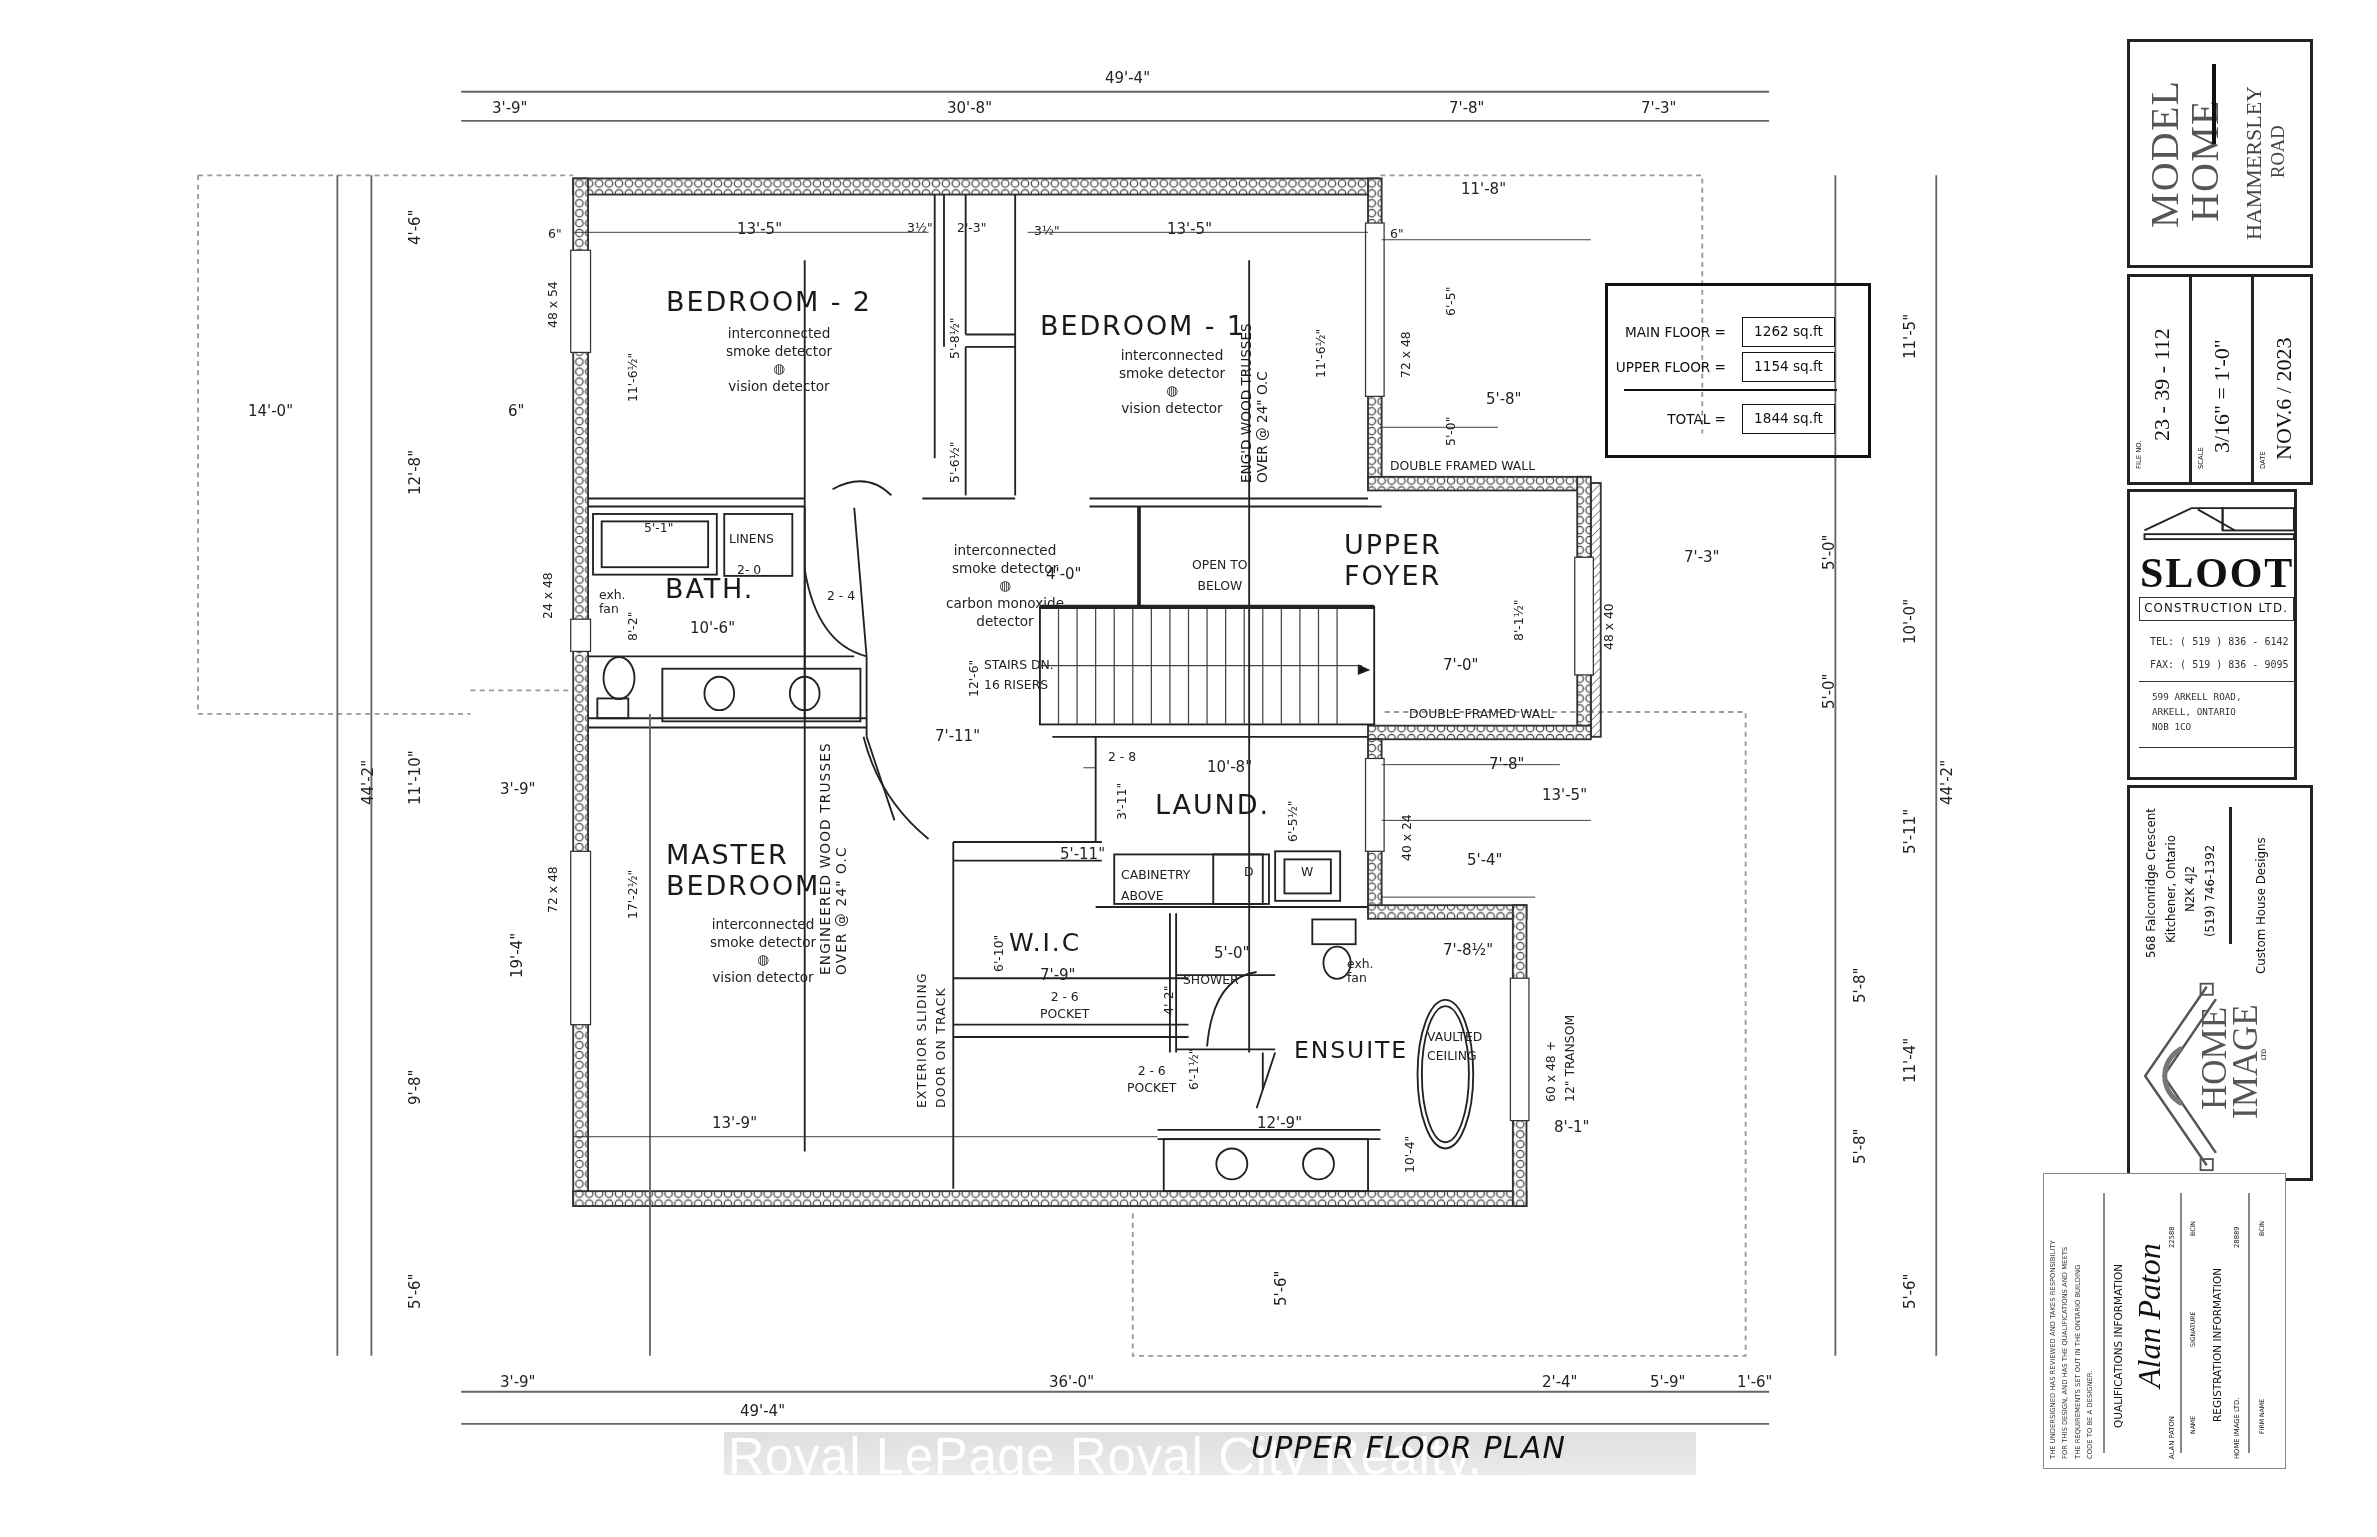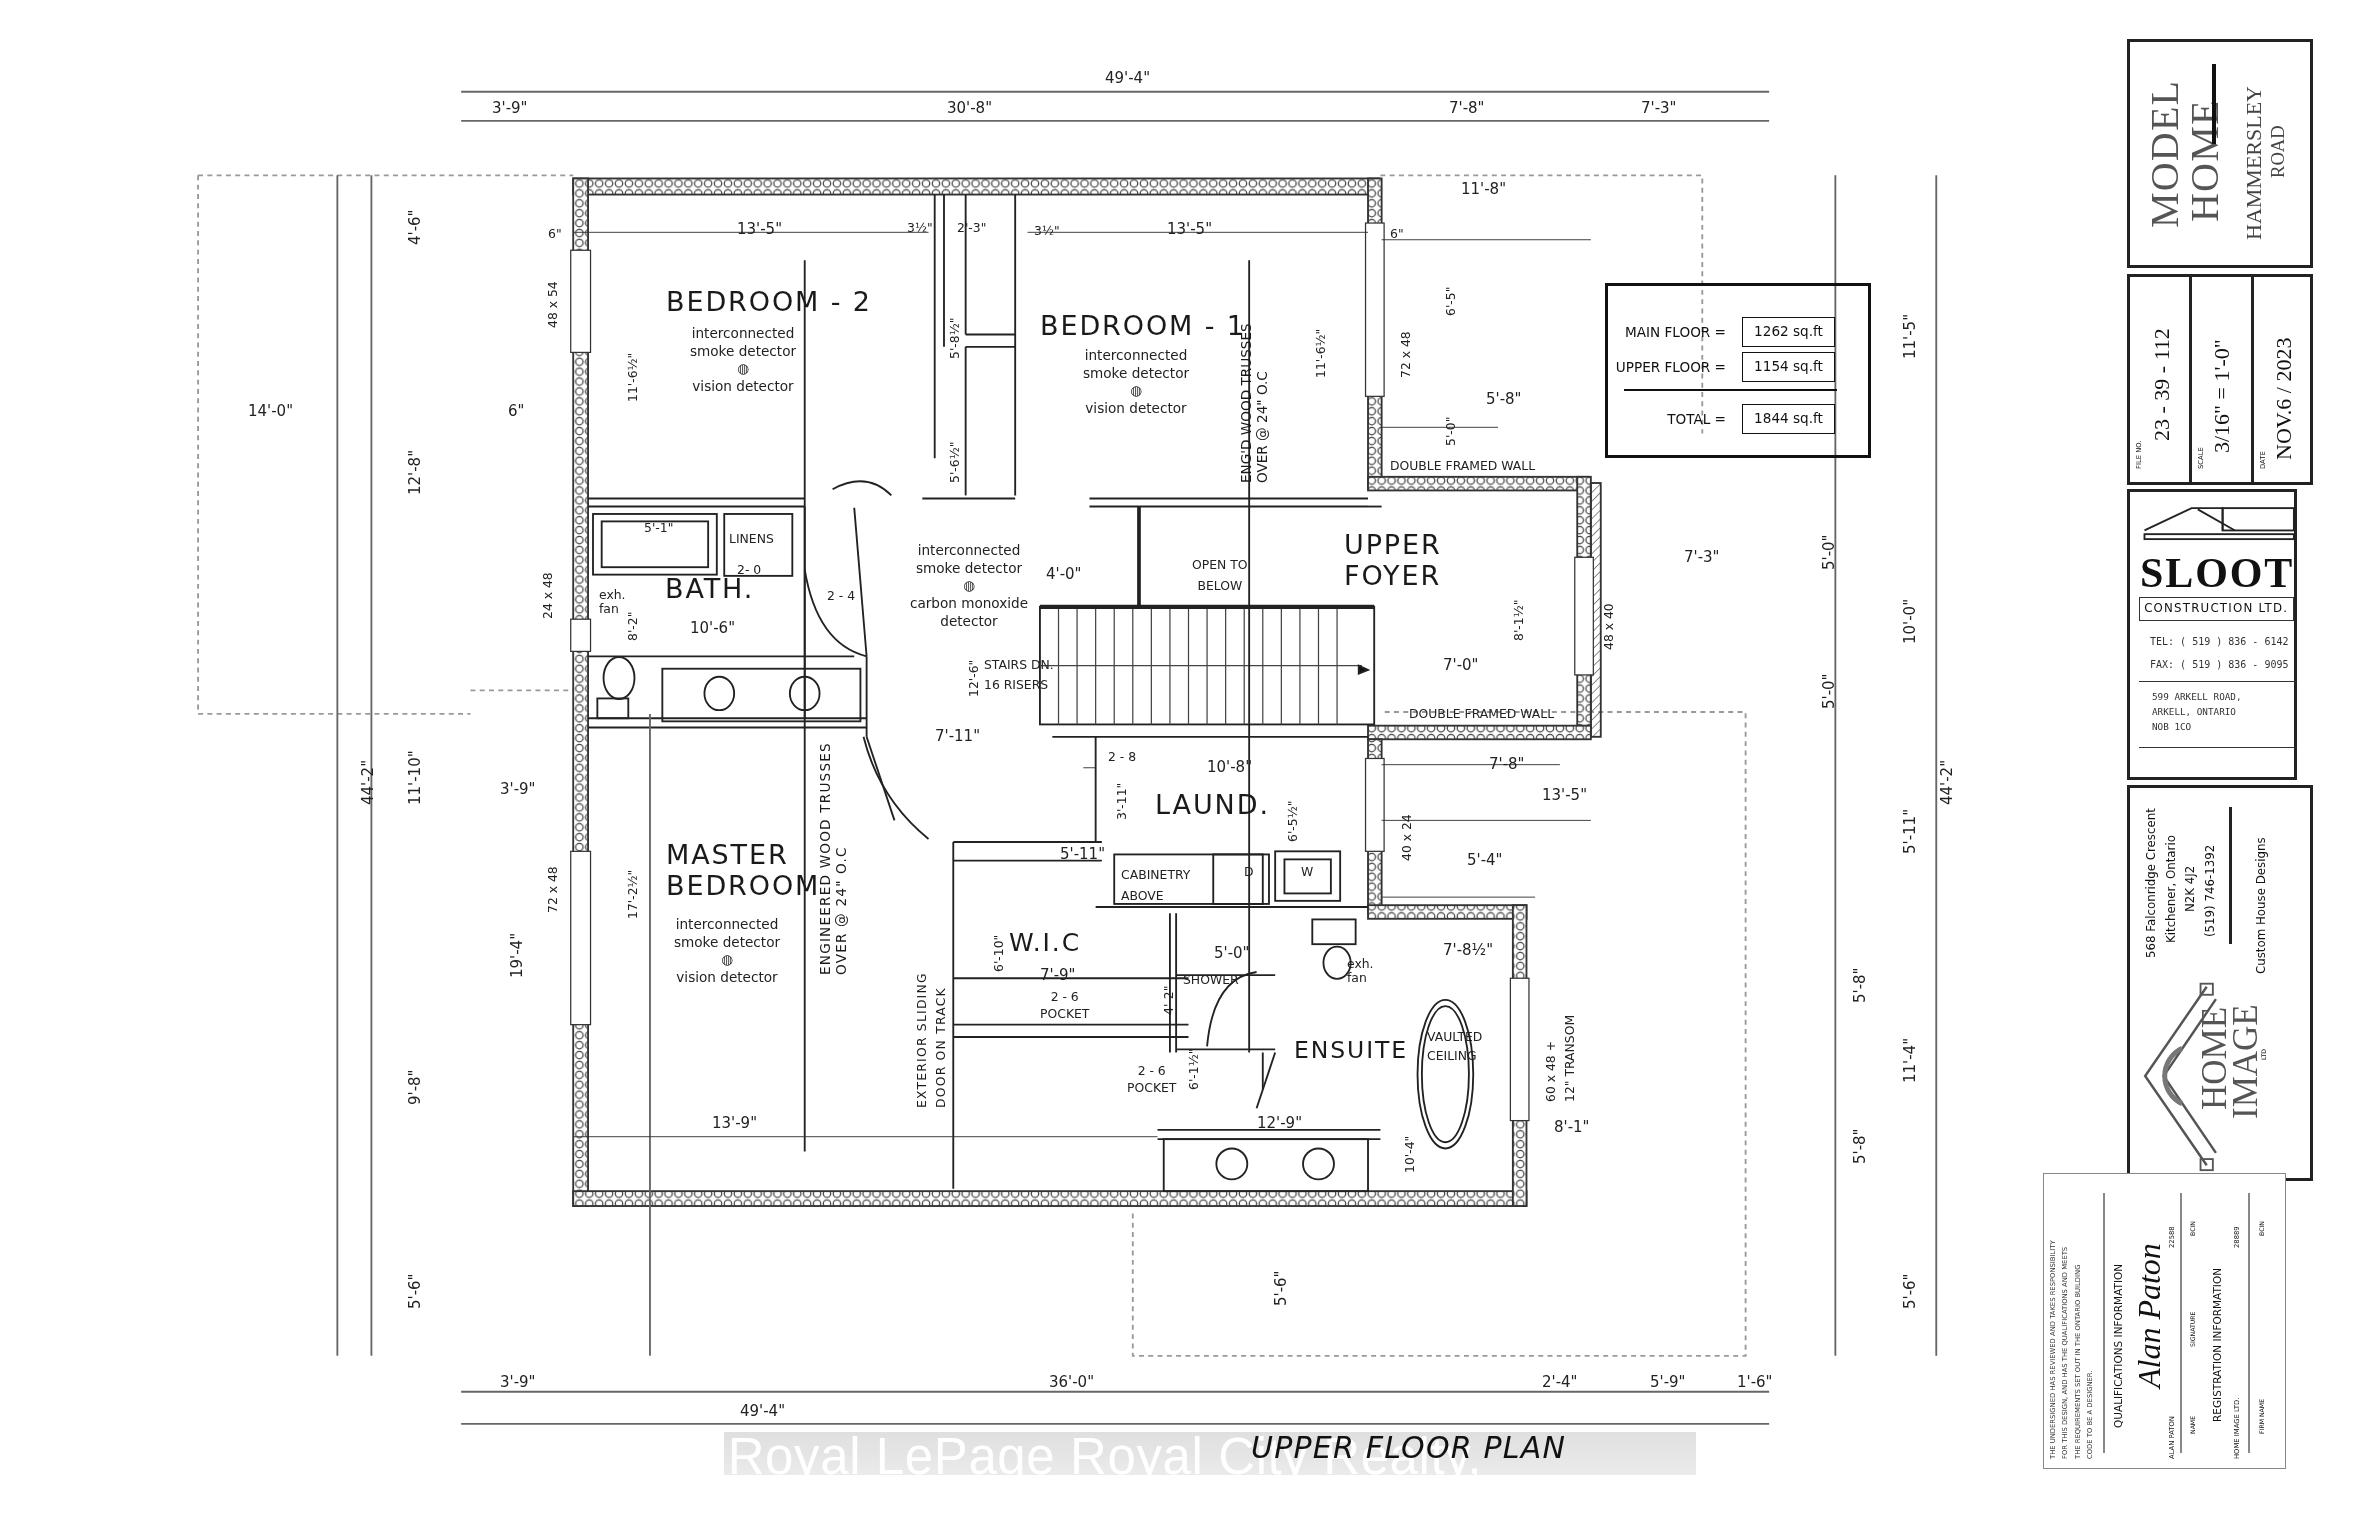--- a/index.html
+++ b/index.html
@@ -1,21 +1,21 @@
 <!DOCTYPE html>
 <html style="font-size:10px"><head>
 <meta charset="utf-8">
 <style>
   html, body { margin:0; padding:0; background:#fff; }
   body { width:2377px; height:1538px; position:relative; overflow:hidden; font-family:"DejaVu Sans", sans-serif; color:#111; }
   .abs { position:absolute; }
   svg.plan { position:absolute; left:0; top:0; }
   .lbl { position:absolute; white-space:nowrap; color:#1a1a1a; }
   .room { font-size:27px; letter-spacing:1.9px; line-height:1.15; text-align:center; }
-  .note { font-size:13.6px; line-height:1.3; text-align:center; color:#222; }
+  .note { font-size:13.6px; line-height:1.3; text-align:center; color:#222;margin-left:36px; }
   .dim { font-size:15px; color:#222; }
   .dim-s { font-size:12.4px; color:#222; }
   .vtxt { transform-origin:left top; transform:rotate(-90deg); }
   .area-box { position:absolute; left:1605px; top:283px; width:266px; height:175px; border:3.1px solid #111; box-sizing:border-box; }
   .area-row { position:absolute; left:0; width:100%; height:31px; font-size:13.6px; }
   .area-row .k { position:absolute; right:142px; top:7.4px; text-align:right; }
   .area-row .v { position:absolute; left:134px; top:0; width:93px; height:30px; border:1.9px solid #111; box-sizing:border-box; text-align:center; line-height:26px; }
   .area-sep { position:absolute; left:15.5px; right:31px; top:103px; border-top:2.5px solid #111; }
 
   .tb { position:absolute; border:3.1px solid #222; box-sizing:border-box; background:#fff; }

